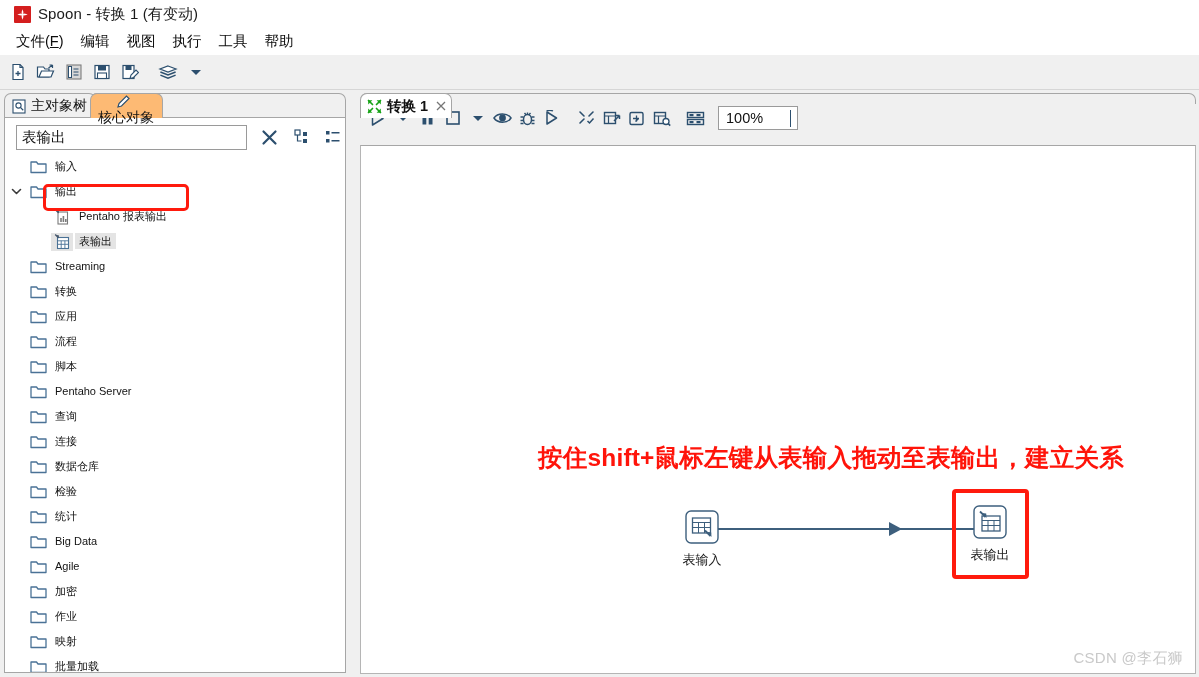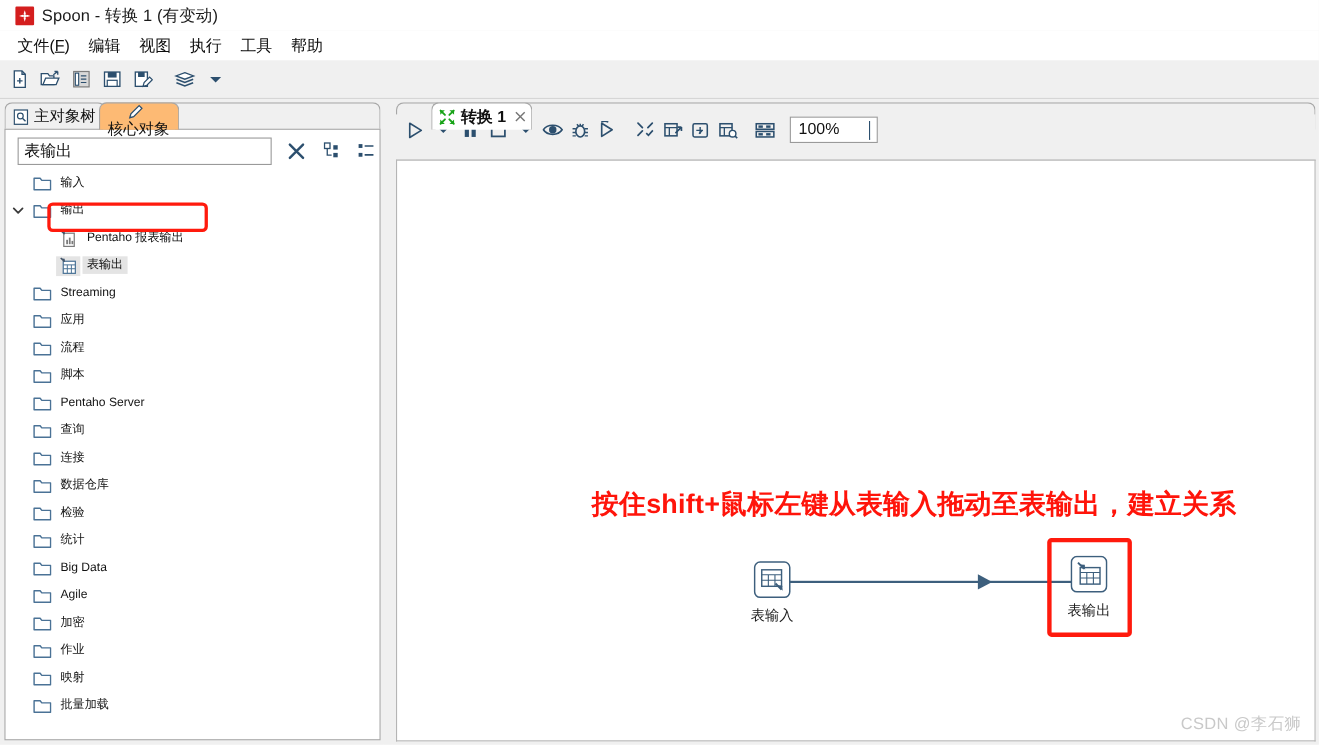--- a/index.html
+++ b/index.html
@@ -186,21 +186,20 @@
   .canvas-tab {
     position: absolute; left: 0; top: 0; height: 25px;
     display: flex; align-items: center;
     padding: 0 4px 0 6px;
     background: #ffffff;
     border: 1px solid #a6a6a6; border-bottom: none;
     border-radius: 7px 7px 0 0;
     font-size: 14.5px; font-weight: bold; color: #111;
     white-space: nowrap;
     z-index: 2;
-    margin-left: 32px;
   }
   .canvas-tab-ico { margin-right: 5px; display:flex; align-items:center; }
   .tab-close { margin-left: 7px; display:flex; align-items:center; cursor: default; }
   .canvas-tabstrip-filler {
     position: absolute; left: 0; top: 0; width: 836px; height: 25px;
     border: 1px solid #a6a6a6; border-bottom: none;
     border-radius: 7px 7px 0 0;
     background: #f0f0f0;
   }
 
@@ -468,20 +467,28 @@
             </span>
             <span class="row-label"><span class="row-label-bg">表输出</span></span>
           </div>
           <div class="tree-row lvl0">
             <span class="tree-ico">
               <svg width="17" height="15" viewBox="0 0 17 15">
                 <path d="M1 3 h5.5 l1.5 2 h8 v8.5 h-15 z" fill="none" stroke="#4a7296" stroke-width="1.3" stroke-linejoin="round"></path>
               </svg>
             </span>
             <span class="row-label"><span class="row-label-bg">Streaming</span></span>
+          </div>
+          <div class="tree-row lvl0">
+            <span class="tree-ico">
+              <svg width="17" height="15" viewBox="0 0 17 15">
+                <path d="M1 3 h5.5 l1.5 2 h8 v8.5 h-15 z" fill="none" stroke="#4a7296" stroke-width="1.3" stroke-linejoin="round"></path>
+              </svg>
+            </span>
+            <span class="row-label"><span class="row-label-bg">转换</span></span>
           </div>
           <div class="tree-row lvl0">
             <span class="tree-ico">
               <svg width="17" height="15" viewBox="0 0 17 15">
                 <path d="M1 3 h5.5 l1.5 2 h8 v8.5 h-15 z" fill="none" stroke="#4a7296" stroke-width="1.3" stroke-linejoin="round"></path>
               </svg>
             </span>
             <span class="row-label"><span class="row-label-bg">应用</span></span>
           </div>
           <div class="tree-row lvl0">

